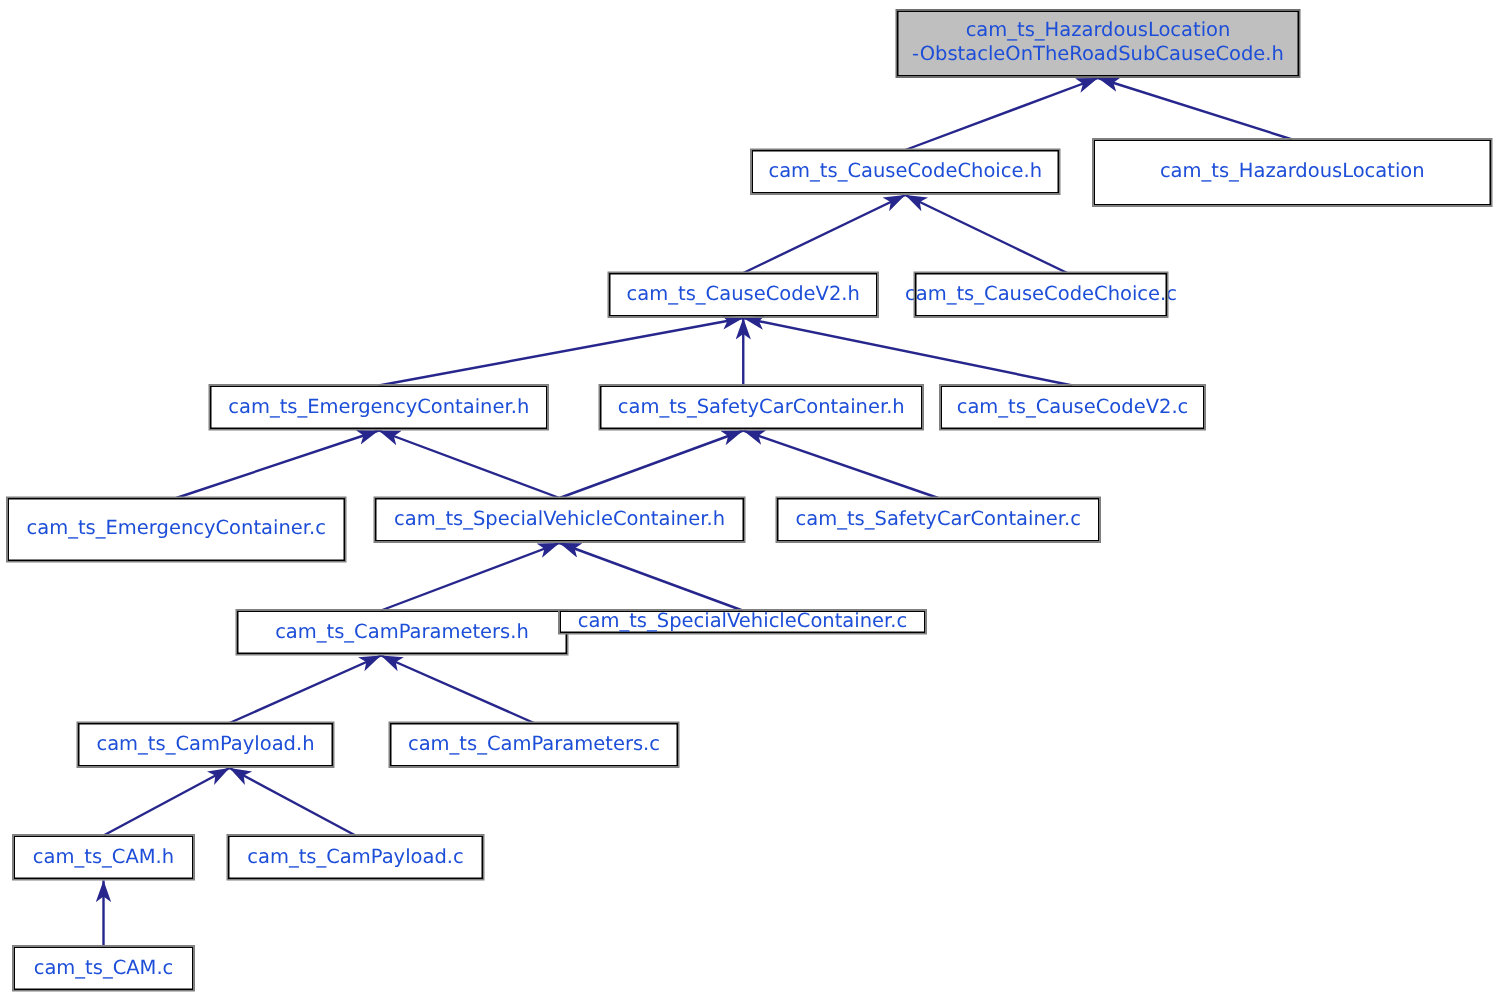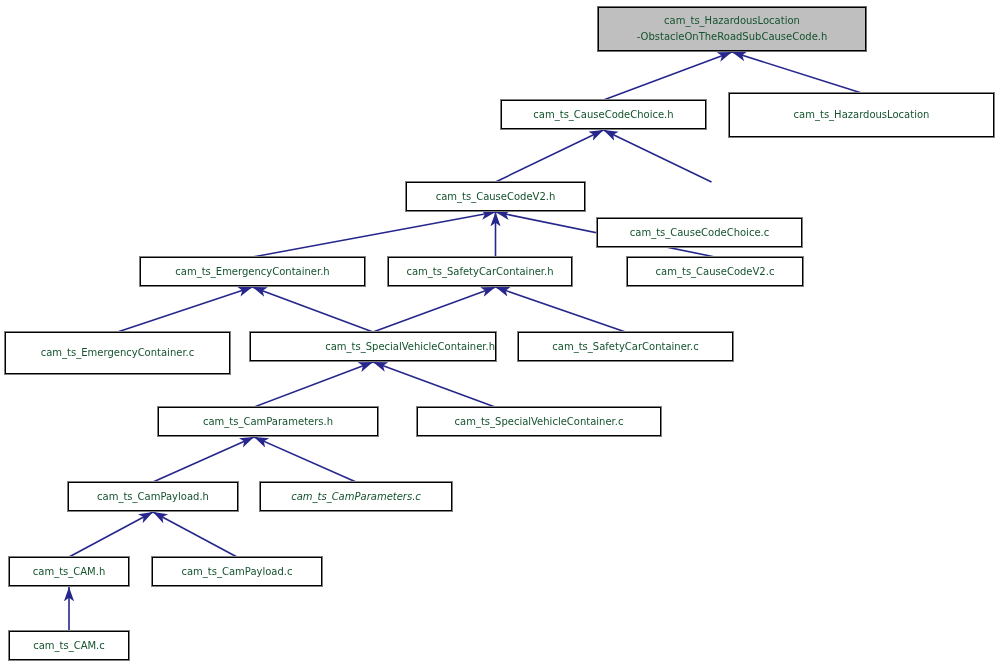--- a/index.html
+++ b/index.html
@@ -27,23 +27,23 @@
     position: absolute;
     box-sizing: border-box;
     background: #ffffff;
     border: 1px solid #000000;
     outline: 1px solid #808080;
     outline-offset: 0px;
     display: flex;
     flex-direction: column;
     align-items: center;
     justify-content: center;
-    font-size: 10px;
+    font-size: 13px;
     line-height: 16px;
-    color: #14532d;
+    color: #1d4ed8;
     white-space: nowrap;
     text-align: center;
     letter-spacing: 0px;
     z-index: 2;
   }
   .node.root {
     background: #bfbfbf;
     border: 1px solid #000000;
     outline: 1px solid #6e6e6e;
   }
@@ -89,51 +89,51 @@
       </div>
       <div class="node" title="cam_ts_CauseCodeChoice.h" style="left: 501px; top: 100px; width: 205px; height: 29px;">
         <span class="line">cam_ts_CauseCodeChoice.h</span>
       </div>
       <div class="node" title="cam_ts_HazardousLocation-ObstacleOnTheRoadSubCauseCode.c" style="left: 729px; top: 93px; width: 265px; height: 44px;">
         <span class="line">cam_ts_HazardousLocation</span>
       </div>
       <div class="node" title="cam_ts_CauseCodeV2.h" style="left: 406px; top: 182px; width: 179px; height: 29px;">
         <span class="line">cam_ts_CauseCodeV2.h</span>
       </div>
-      <div class="node" title="cam_ts_CauseCodeChoice.c" style="left: 597px; top: 182px; width: 205px; height: 29px; margin-top: 36px;">
+      <div class="node" title="cam_ts_CauseCodeChoice.c" style="left: 610px; top: 182px; width: 168px; height: 29px;">
         <span class="line">cam_ts_CauseCodeChoice.c</span>
       </div>
       <div class="node" title="cam_ts_EmergencyContainer.h" style="left: 140px; top: 257px; width: 225px; height: 29px;">
         <span class="line">cam_ts_EmergencyContainer.h</span>
       </div>
-      <div class="node" title="cam_ts_SafetyCarContainer.h" style="left: 388px; top: 257px; width: 184px; height: 29px; justify-content: center;">
+      <div class="node" title="cam_ts_SafetyCarContainer.h" style="left: 400px; top: 257px; width: 215px; height: 29px; justify-content: center;">
         <span class="line">cam_ts_SafetyCarContainer.h</span>
       </div>
       <div class="node" title="cam_ts_CauseCodeV2.c" style="left: 627px; top: 257px; width: 176px; height: 29px;">
         <span class="line">cam_ts_CauseCodeV2.c</span>
       </div>
       <div class="node" title="cam_ts_EmergencyContainer.c" style="left: 5px; top: 332px; width: 225px; height: 42px;">
         <span class="line">cam_ts_EmergencyContainer.c</span>
       </div>
-      <div class="node" title="cam_ts_SpecialVehicleContainer.h" style="left: 250px; top: 332px; width: 246px; height: 29px; align-items: flex-end;">
+      <div class="node" title="cam_ts_SpecialVehicleContainer.h" style="left: 250px; top: 332px; width: 246px; height: 29px;">
         <span class="line">cam_ts_SpecialVehicleContainer.h</span>
       </div>
       <div class="node" title="cam_ts_SafetyCarContainer.c" style="left: 518px; top: 332px; width: 215px; height: 29px;">
         <span class="line">cam_ts_SafetyCarContainer.c</span>
       </div>
       <div class="node" title="cam_ts_CamParameters.h" style="left: 158px; top: 407px; width: 220px; height: 29px;">
         <span class="line">cam_ts_CamParameters.h</span>
       </div>
-      <div class="node" title="cam_ts_SpecialVehicleContainer.c" style="left: 373px; top: 407px; width: 244px; height: 29px; margin-left: 44px;">
+      <div class="node" title="cam_ts_SpecialVehicleContainer.c" style="left: 373px; top: 407px; width: 244px; height: 15px;">
         <span class="line">cam_ts_SpecialVehicleContainer.c</span>
       </div>
-      <div class="node" title="cam_ts_CamPayload.h" style="left: 68px; top: 482px; width: 170px; height: 29px; text-align: right;">
+      <div class="node" title="cam_ts_CamPayload.h" style="left: 52px; top: 482px; width: 170px; height: 29px; text-align: right;">
         <span class="line">cam_ts_CamPayload.h</span>
       </div>
-      <div class="node" title="cam_ts_CamParameters.c" style="left: 260px; top: 482px; width: 192px; height: 29px; font-style: italic;">
+      <div class="node" title="cam_ts_CamParameters.c" style="left: 260px; top: 482px; width: 192px; height: 29px;">
         <span class="line">cam_ts_CamParameters.c</span>
       </div>
       <div class="node" title="cam_ts_CAM.h" style="left: 9px; top: 557px; width: 120px; height: 29px;">
         <span class="line">cam_ts_CAM.h</span>
       </div>
       <div class="node" title="cam_ts_CamPayload.c" style="left: 152px; top: 557px; width: 170px; height: 29px;">
         <span class="line">cam_ts_CamPayload.c</span>
       </div>
       <div class="node" title="cam_ts_CAM.c" style="left: 9px; top: 631px; width: 120px; height: 29px;">
         <span class="line">cam_ts_CAM.c</span>

